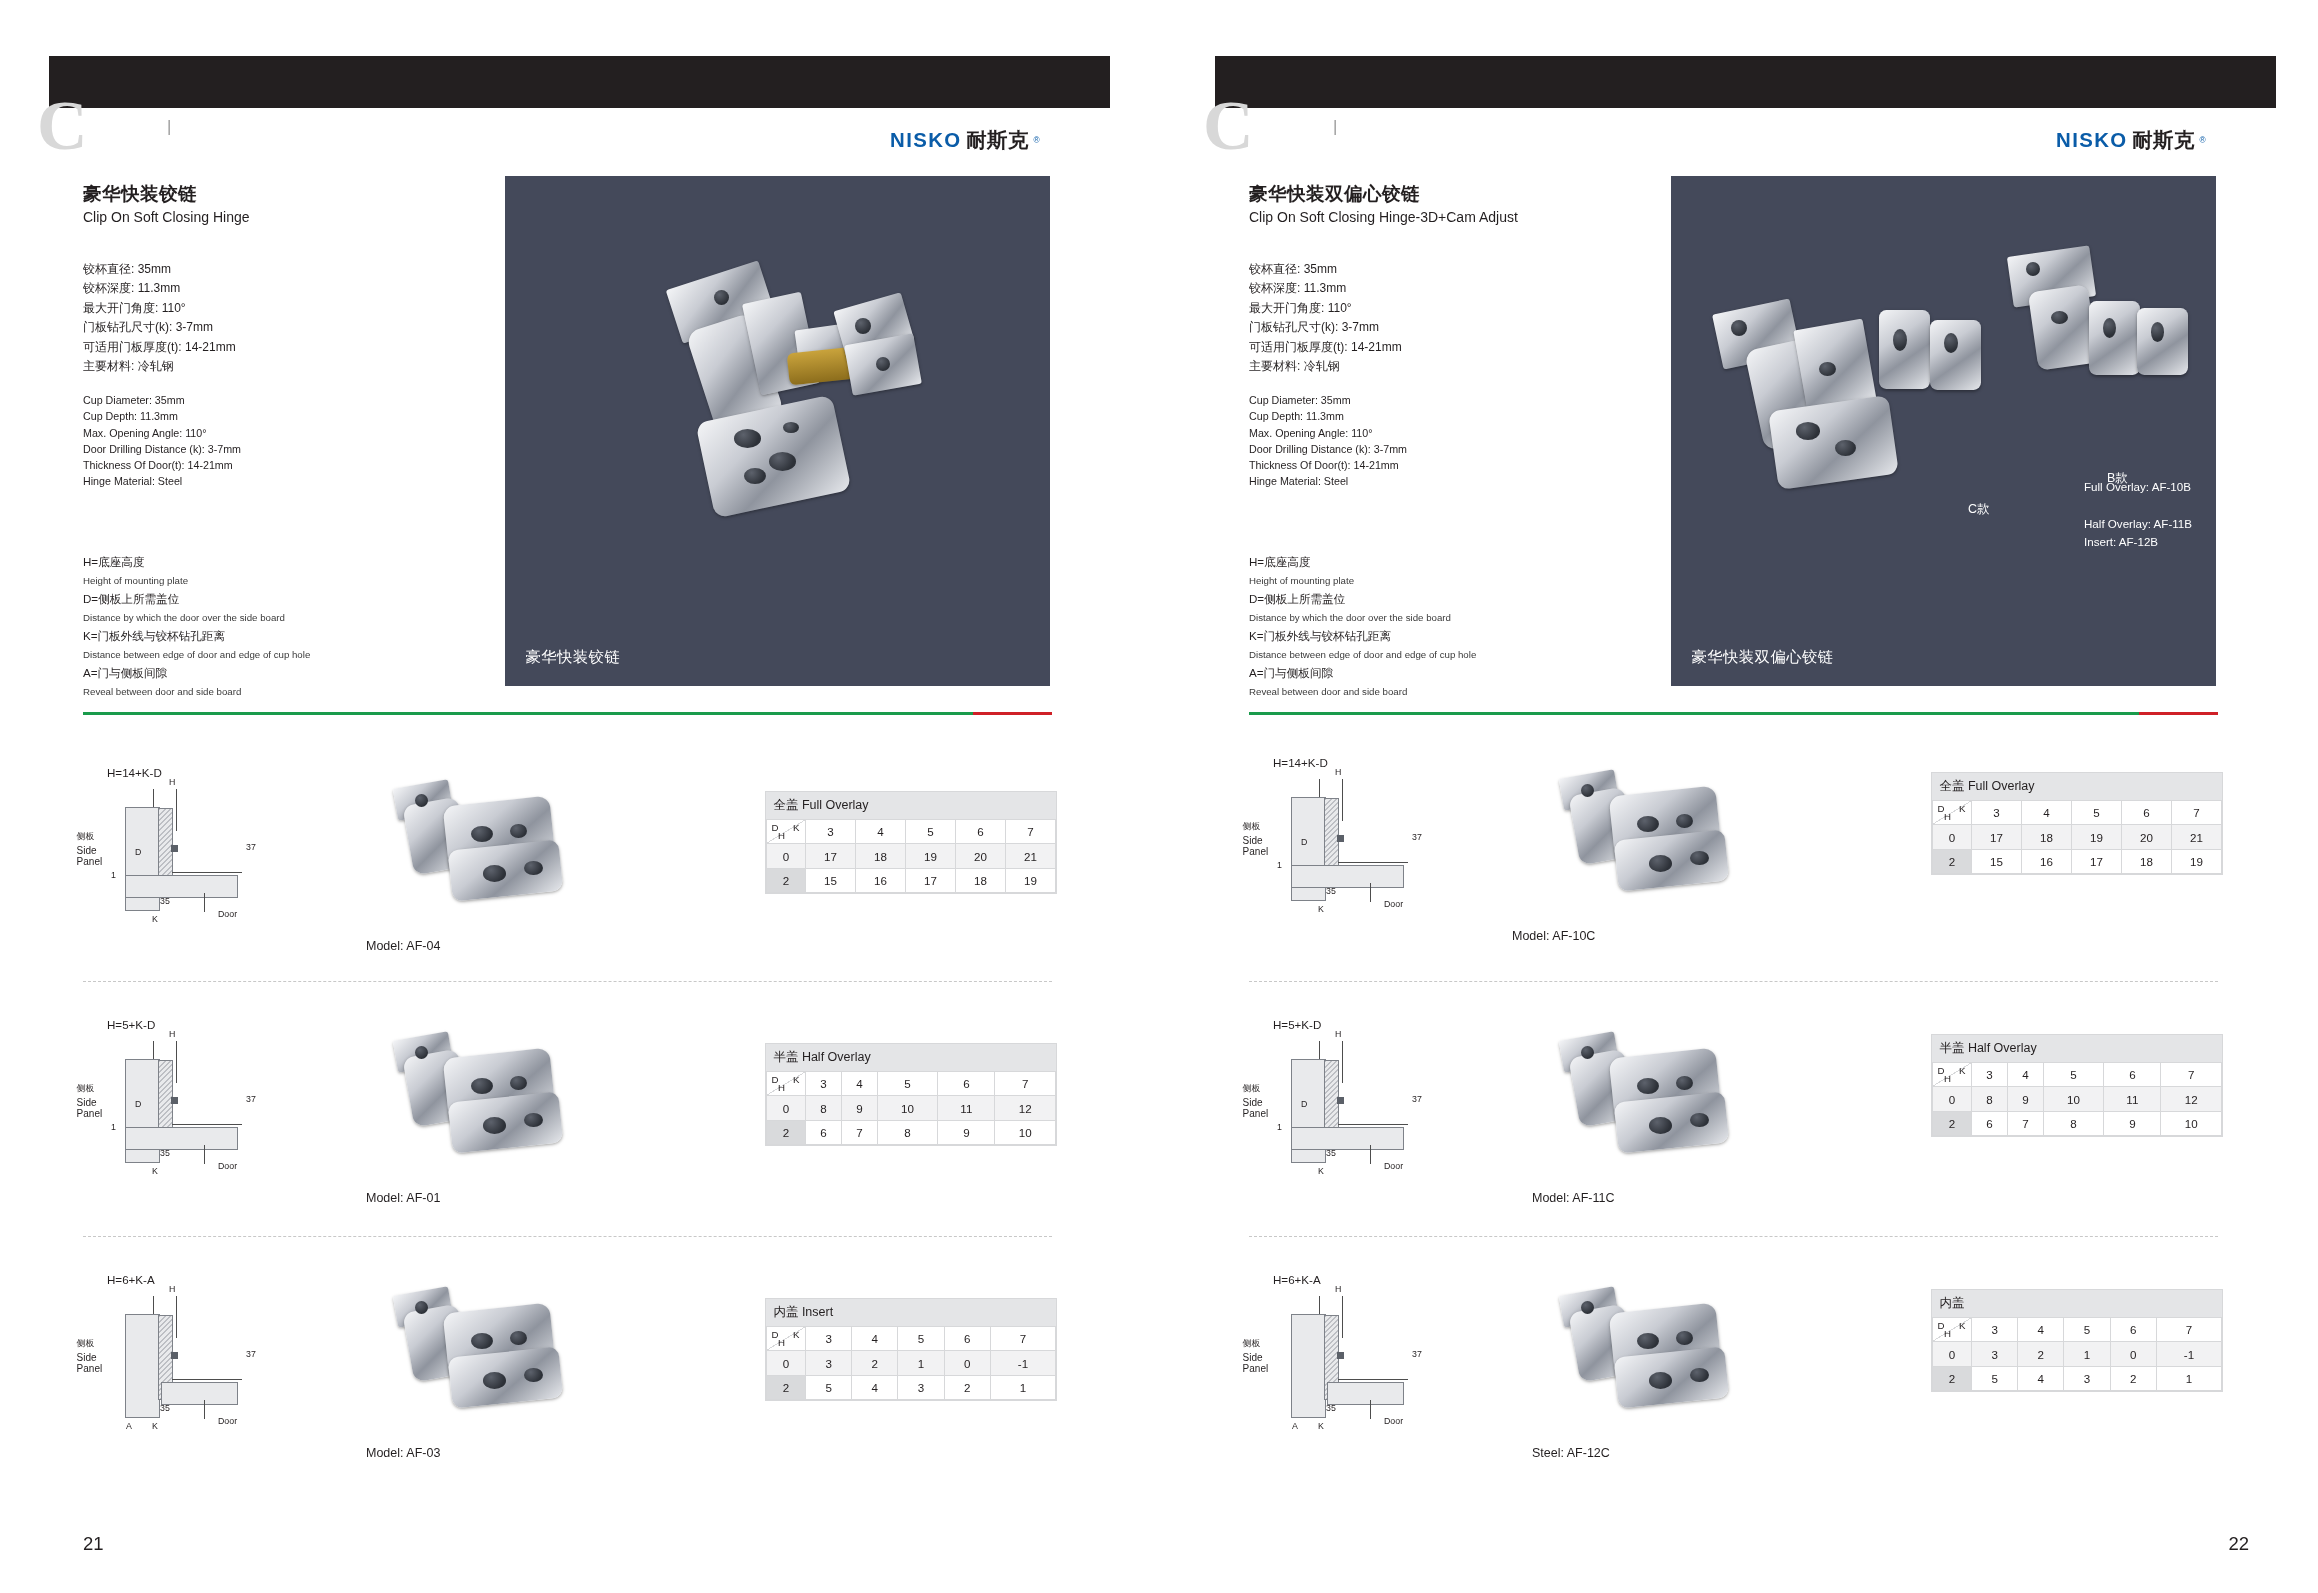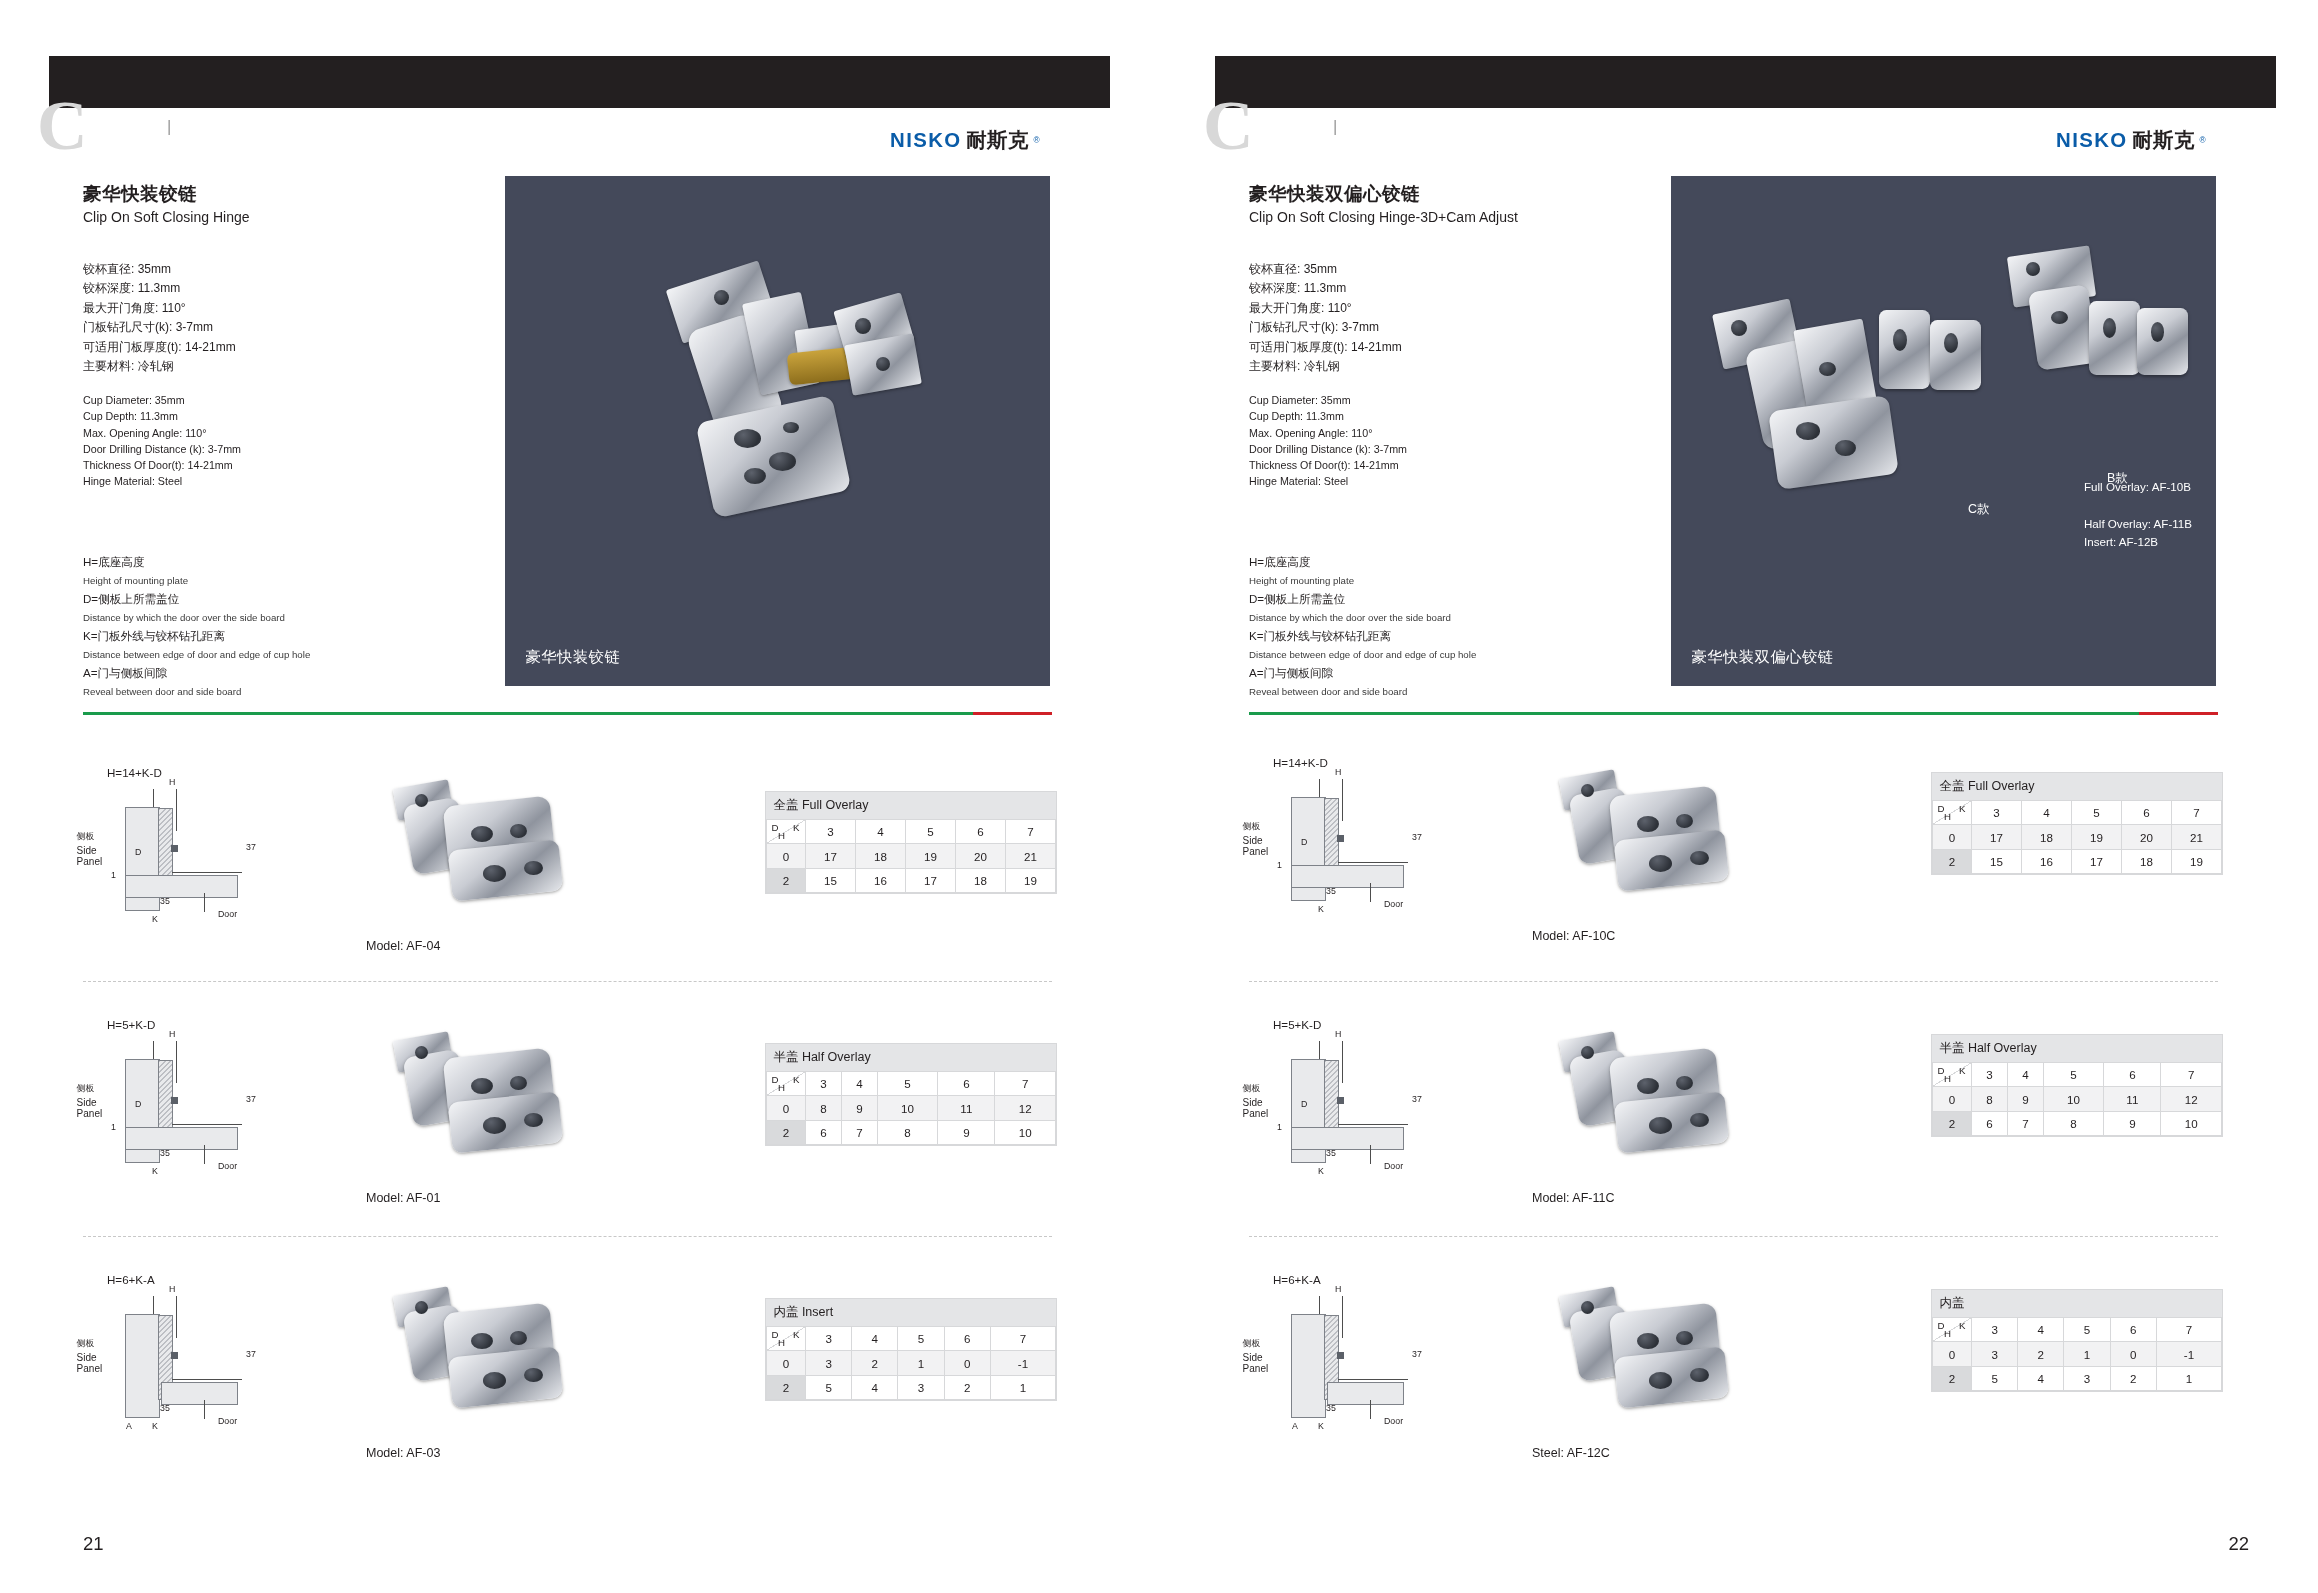--- a/index.html
+++ b/index.html
@@ -514,21 +514,21 @@
         <i style="left:18.5px;top:9.3px;width:56px;height:32px;transform:rotate(-10deg);"></i>
         <i style="left:32px;top:25.5px;width:56px;height:70px;border-radius:11px;transform:rotate(-10deg);"></i>
         <i style="left:70px;top:25.5px;width:107px;height:70px;border-radius:12px;transform:rotate(-6deg);"></i>
         <i style="left:74px;top:70px;width:111px;height:51px;border-radius:10.2px;transform:rotate(-6deg);"></i>
         <span class="hole" style="left:95px;top:51px;width:22px;height:16px;"></span>
         <span class="hole" style="left:134px;top:49px;width:16.7px;height:14px;"></span>
         <span class="hole" style="left:107px;top:90px;width:23px;height:16.7px;"></span>
         <span class="hole" style="left:148px;top:86px;width:18.5px;height:14px;"></span>
         <span class="hole" style="left:39px;top:18.5px;width:13px;height:13px;"></span>
       </div>
-      <div class="model-label" style="left:366px;top:192px;">Model: AF-10C</div>
+      <div class="model-label" style="left:346px;top:192px;">Model: AF-10C</div>
 
       <div class="tbl" style="left:765px;top:35px;">
         <div class="cap">
           <span class="cn">全盖</span>
           <span>Full Overlay</span>
         </div>
         <table>
           <tbody>
               <tr>
             <th class="corner">

